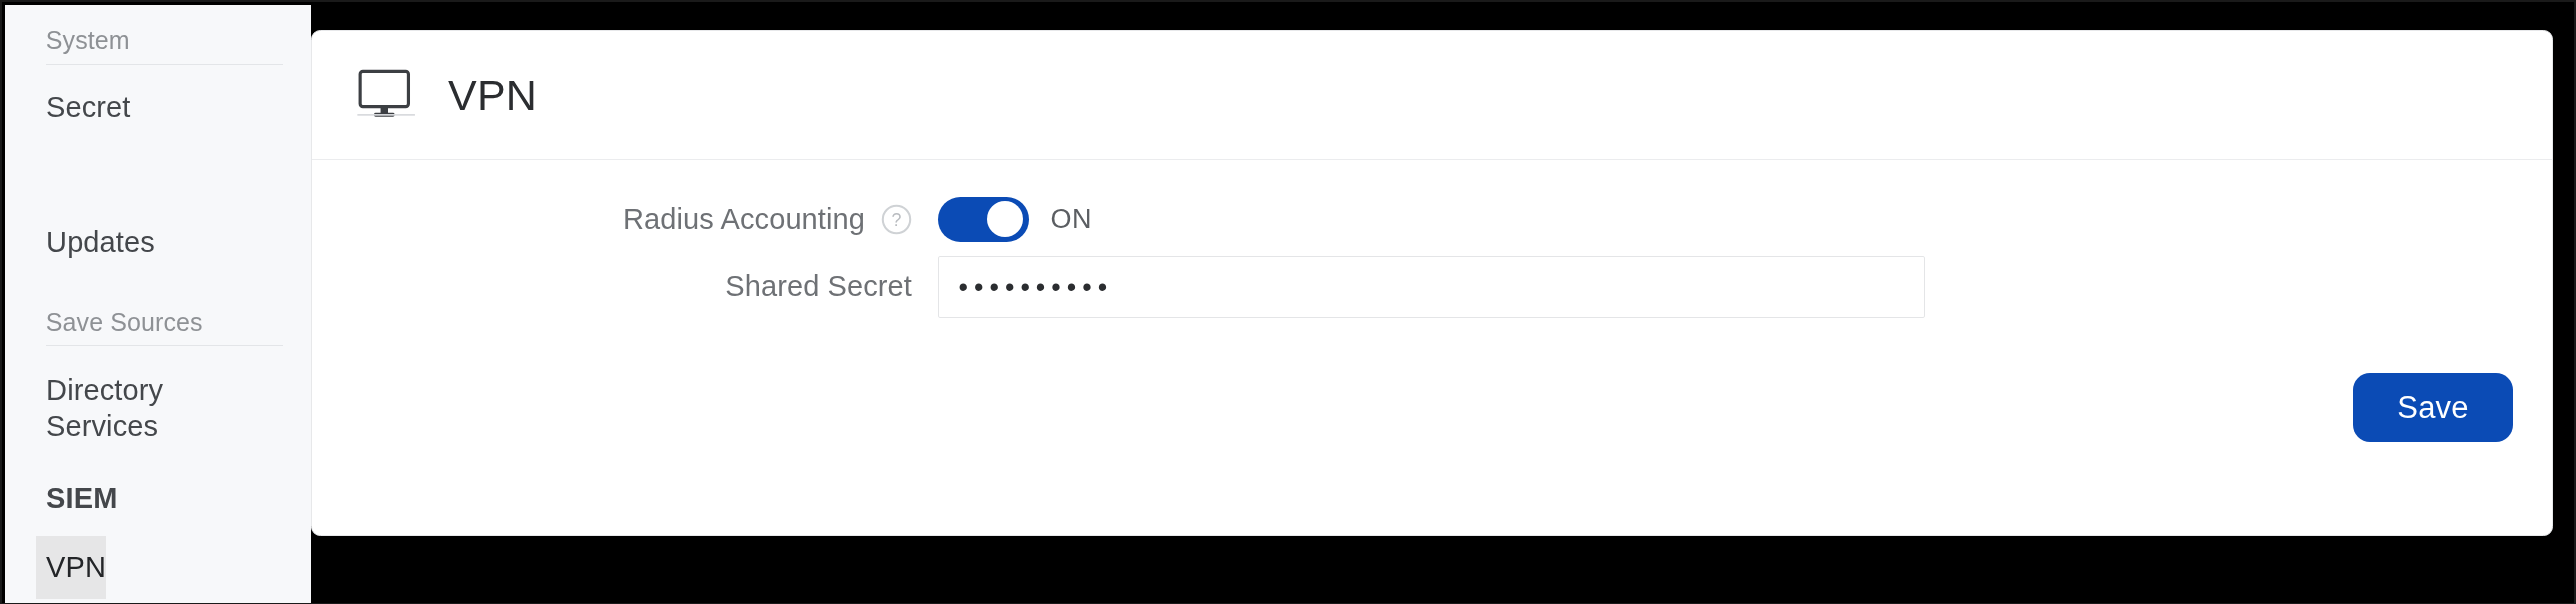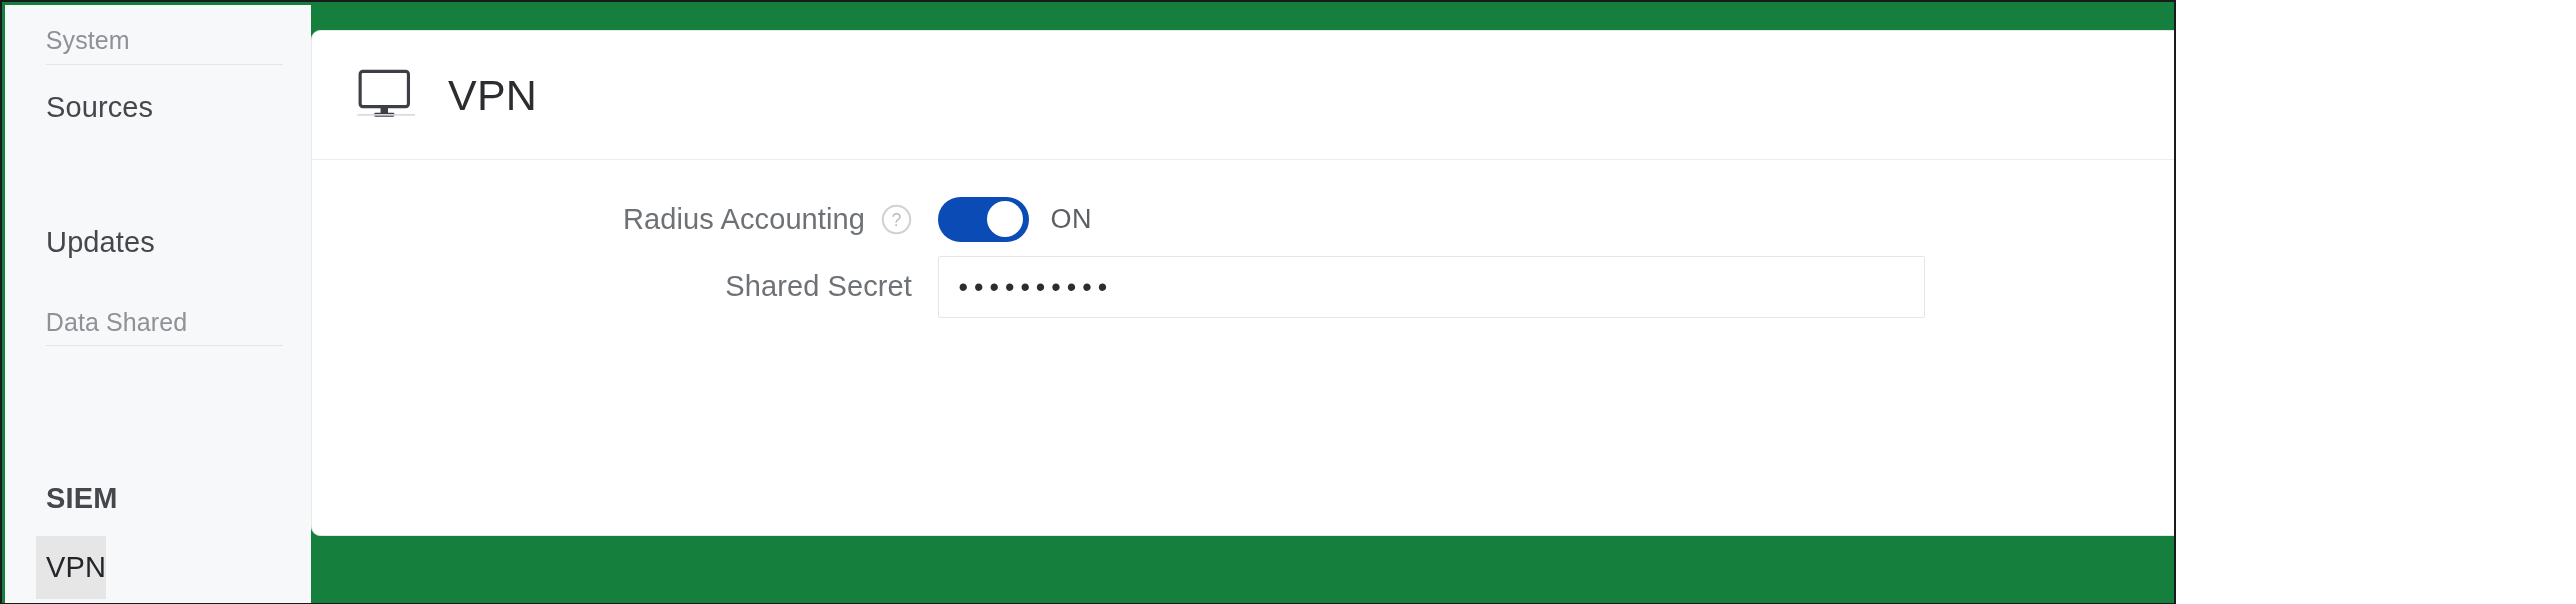--- a/index.html
+++ b/index.html
@@ -6,24 +6,24 @@
     margin: 0;
     padding: 0;
     background: #ffffff;
   }
   body {
     font-family: "Liberation Sans", sans-serif;
     -webkit-font-smoothing: antialiased;
   }
   .screen {
     position: relative;
-    width: 2176px;
+    width: 2576px;
     height: 605px;
     box-sizing: border-box;
-    background: #15803d;
+    background: #000000;
     border: 2.8px solid #1a1a1a;
     overflow: hidden;
   }
 
   
   .sidebar {
     position: absolute;
     left: 2.8px;
     top: 2.8px;
     width: 306px;
@@ -217,32 +217,35 @@
 
 <div class="screen">
 
   <nav class="sidebar">
 
     <div class="nav-section" style="top:20.6px;">
       <div class="section-header">System</div>
     </div>
 
     <div class="nav-item" style="position:absolute; top:77px; left:0;">
-      <span>Sources</span>
+      <span>Secret</span>
     </div>
 
 
     <div class="nav-item" style="position:absolute; top:212px; left:0;">
       <span>Updates</span>
     </div>
 
     <div class="nav-section" style="top:302px;">
-      <div class="section-header">Data Shared</div>
-    </div>
-
+      <div class="section-header">Save Sources</div>
+    </div>
+
+    <div class="nav-item two-line" style="position:absolute; top:360px; left:0; width:245px;">
+      <span>Directory Services</span>
+    </div>
 
     <div class="nav-item" style="position:absolute; top:468px; left:0;font-weight:bold;">
       <span>SIEM</span>
     </div>
 
     <div class="nav-item active" style="position:absolute; top:531px; left:0; height:63px; display:flex; align-items:center;">
       <span>VPN</span>
     </div>
 
   </nav>

